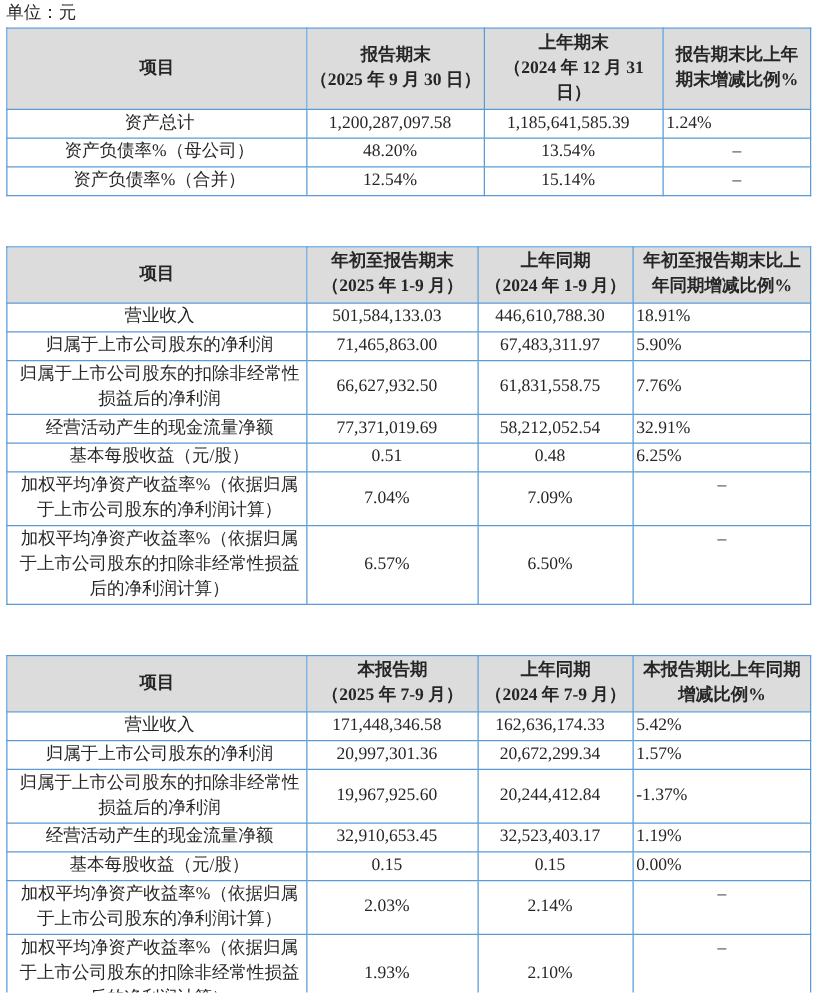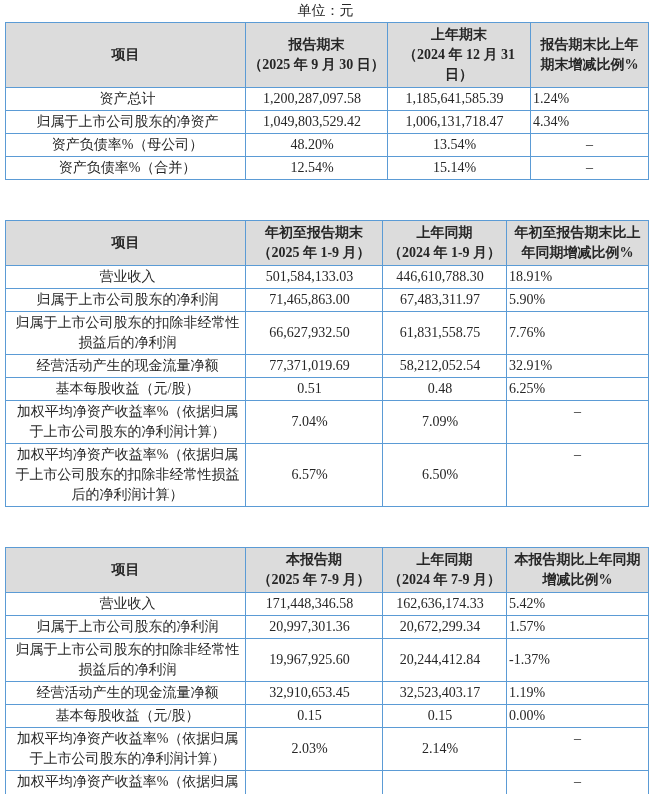--- a/index.html
+++ b/index.html
@@ -13,21 +13,21 @@
     overflow: hidden;
     font-family: "Liberation Serif", "DejaVu Serif", serif;
     color: #262626;
   }
   .page {
     padding: 2px 6px 0 5px;
     box-sizing: border-box;
     width: 654px;
   }
   .unit-label {
-    text-align: center;
+    text-align: left;
     font-size: 14px;
     line-height: 16px;
     padding: 1px 2px 3px 0;
   }
   table.report-table {
     border-collapse: collapse;
     table-layout: fixed;
     width: 643px;
     margin-bottom: 40px;
   }
@@ -111,26 +111,20 @@
       </tr>
     </thead>
     <tbody>
       <tr>
         <td class="lbl">资产总计</td>
         <td class="num">1,200,287,097.58</td>
         <td class="num">1,185,641,585.39</td>
         <td class="pct">1.24%</td>
       </tr>
       <tr>
-        <td class="lbl">归属于上市公司股东的净资产</td>
-        <td class="num">1,049,803,529.42</td>
-        <td class="num">1,006,131,718.47</td>
-        <td class="pct">4.34%</td>
-      </tr>
-      <tr>
         <td class="lbl">资产负债率%（母公司）</td>
         <td class="num">48.20%</td>
         <td class="num">13.54%</td>
         <td class="dash">–</td>
       </tr>
       <tr>
         <td class="lbl">资产负债率%（合并）</td>
         <td class="num">12.54%</td>
         <td class="num">15.14%</td>
         <td class="dash">–</td>

